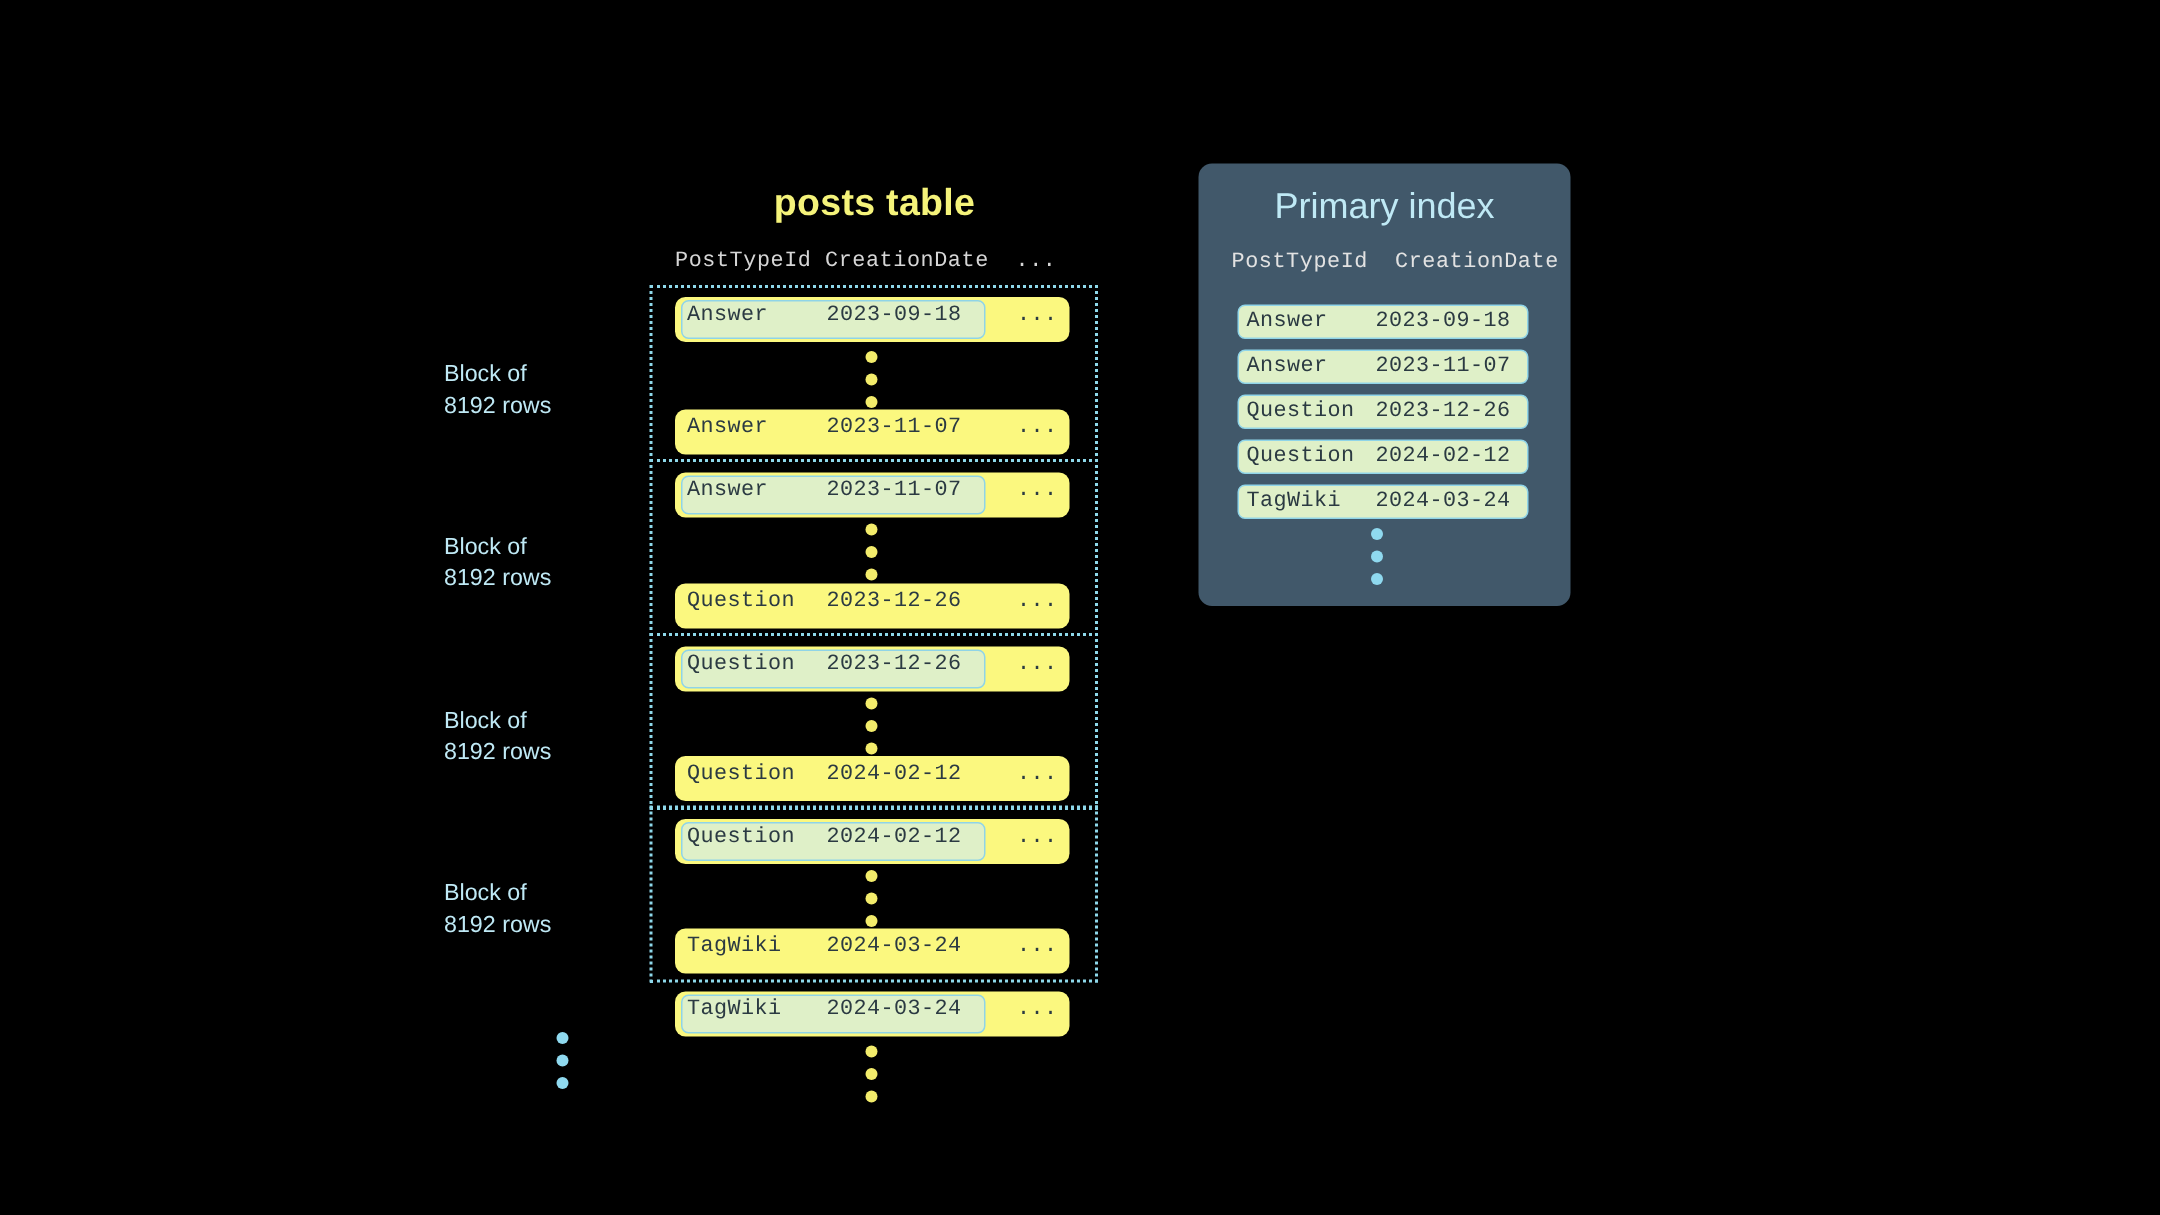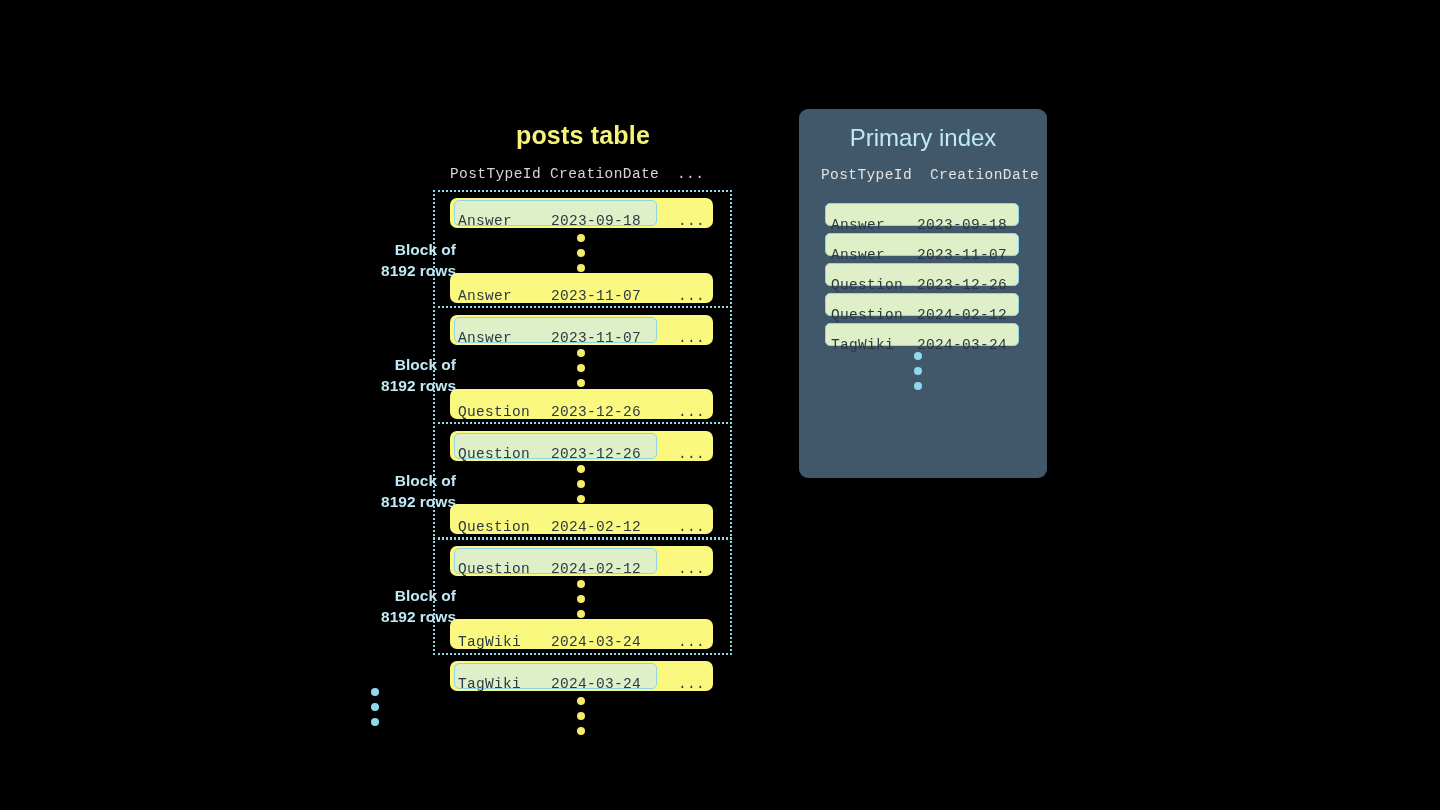--- a/index.html
+++ b/index.html
@@ -53,26 +53,25 @@
   .block-frame {
     position: absolute;
     left: 433px;
     width: 299px;
     border: 2px dotted #8ed8ea;
     box-sizing: border-box;
   }
   .block-label {
     position: absolute;
     width: 160px;
-    text-align: right;
+    text-align: left;
     color: #bfe9f5;
     font-size: 15.5px;
     line-height: 21px;
     font-family: "Liberation Sans", sans-serif;
-    font-weight: bold;
   }
 
   
   .row-pill {
     position: absolute;
     left: 450px;
     width: 263px;
     height: 30px;
     background: #fbf87f;
     border-radius: 7px;
@@ -92,21 +91,20 @@
     border-radius: 5px;
   }
   .cell {
     position: absolute;
     top: 4px;
     color: #2b3a42;
     font-family: "Liberation Mono", monospace;
     font-size: 14.5px;
     letter-spacing: .3px;
     white-space: nowrap;
-    margin-top: 11px;
   }
   .row-pill .c-type { left: 8px; }
   .row-pill .c-date { left: 101px; }
   .row-pill .c-more { left: 228px; top: 4px; }
 
   
   .vdots {
     position: absolute;
     width: 9px;
   }
@@ -119,21 +117,21 @@
   }
   .vdots.yellow i { background: #f3ec6b; }
   .vdots.blue i { background: #8fd9ef; }
 
   
   #primary-index-panel {
     position: absolute;
     left: 799px;
     top: 109px;
     width: 248px;
-    height: 369px;
+    height: 295px;
     background: #41586a;
     border-radius: 9px;
   }
   #primary-index-title {
     position: absolute;
     left: 0;
     top: 15px;
     width: 248px;
     text-align: center;
     color: #bfe9f5;

